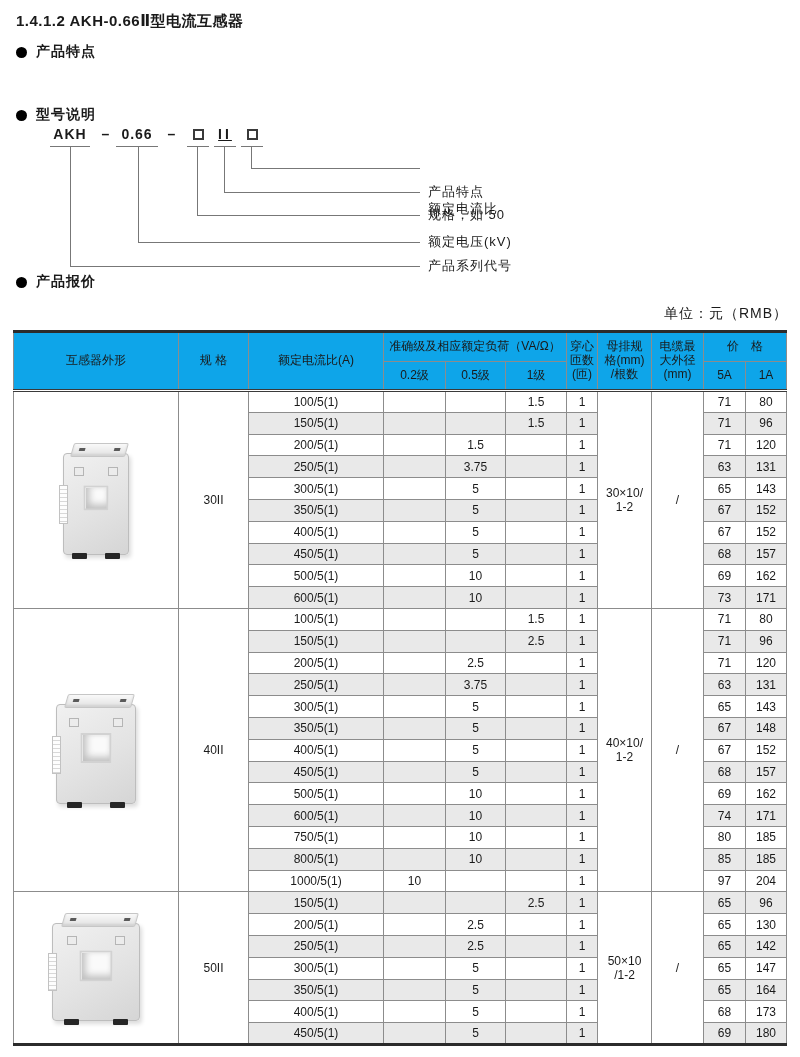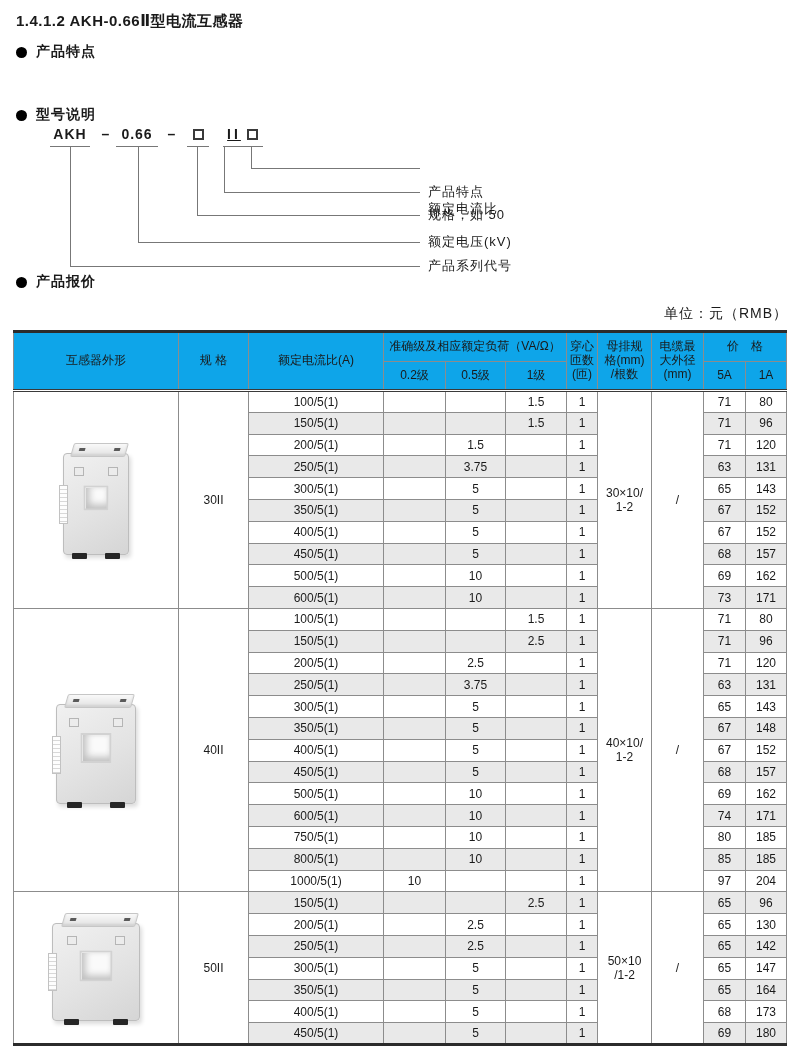--- a/index.html
+++ b/index.html
@@ -80,21 +80,21 @@
     <span class="bullet"></span>
     <span>型号说明</span>
   </div>
 
   <div class="model-diagram">
     <span class="mf u" style="left:50px;width:40px;">AKH</span>
     <span class="mf" style="left:98px;width:16px;">–</span>
     <span class="mf u" style="left:116px;width:42px;">0.66</span>
     <span class="mf" style="left:164px;width:16px;">–</span>
     <span class="mf u" style="left:187px;width:22px;"><span class="mbox"></span></span>
-    <span class="mf u" style="left:223px;width:22px;letter-spacing:3px;text-decoration:underline;">II</span>
+    <span class="mf u" style="left:214px;width:22px;letter-spacing:3px;text-decoration:underline;">II</span>
     <span class="mf u" style="left:241px;width:22px;"><span class="mbox"></span></span>
 
     <div class="vline" style="left:251px;top:21px;height:21px;"></div>
     <div class="hline" style="left:251px;top:42px;width:169px;"></div>
     <div class="vline" style="left:224px;top:21px;height:45px;"></div>
     <div class="hline" style="left:224px;top:66px;width:196px;"></div>
     <div class="vline" style="left:197px;top:21px;height:68px;"></div>
     <div class="hline" style="left:197px;top:89px;width:223px;"></div>
     <div class="vline" style="left:138px;top:21px;height:95px;"></div>
     <div class="hline" style="left:138px;top:116px;width:282px;"></div>

